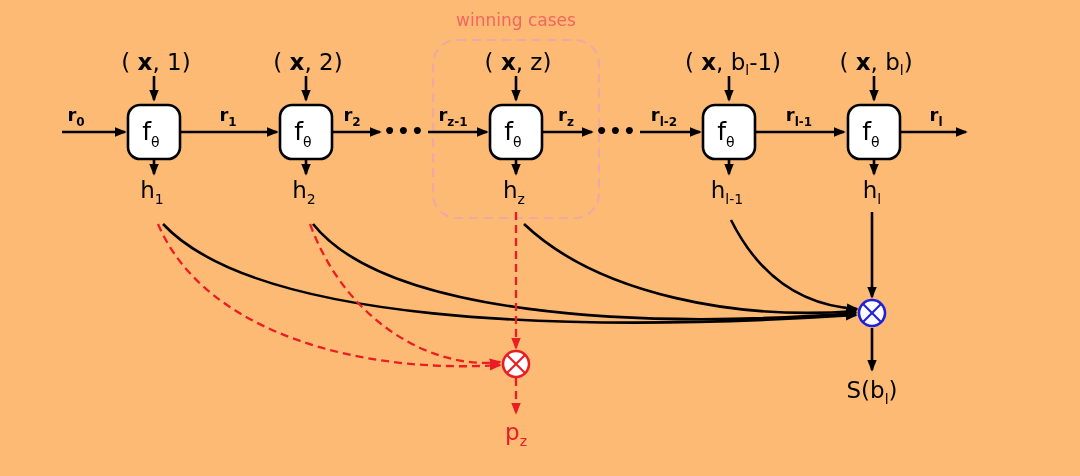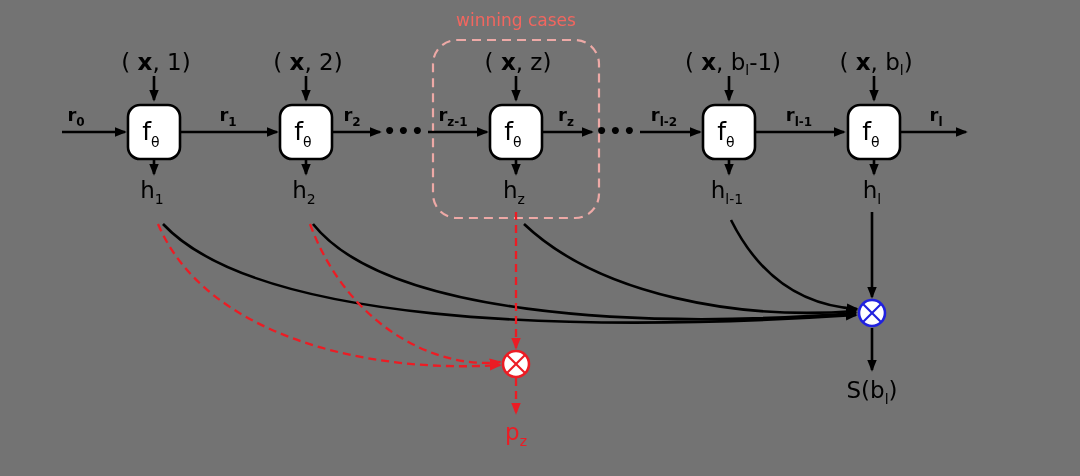--- a/index.html
+++ b/index.html
@@ -1,16 +1,16 @@
 <!DOCTYPE html>
 <html style="--black: #000000; --red: #ec1c24; --salmon: #f2665f; --salmon_box: #eda9a6; --blue: #2021de;"><head>
 <meta charset="utf-8">
 <style>
   html,body{margin:0;padding:0;background:#ffffff;}
-  .stage{width:1080px;height:476px;position:relative;background:#737373;overflow:hidden;}
+  .stage{width:1080px;height:476px;position:relative;background:#fdba74;overflow:hidden;}
   .diagram{font-family:"DejaVu Sans","Liberation Sans",sans-serif;}
   .cell-rect{fill:#ffffff;stroke:#000000;stroke-width:2.6;}
   .stroke-black{stroke:#000000;stroke-width:2.6;fill:none;}
   .curve-black{stroke:#000000;stroke-width:2.6;fill:none;}
   .curve-red{stroke:var(--red,#ec1c24);stroke-width:2.3;fill:none;stroke-dasharray:8 5;}
   .win-box{fill:none;stroke:var(--salmon_box,#eda9a6);stroke-width:2.2;stroke-dasharray:9 6;}
   .node-red{fill:#ffffff;stroke:var(--red,#ec1c24);stroke-width:2.6;}
   .node-red-x{stroke:var(--red,#ec1c24);stroke-width:2.2;}
   .node-blue{fill:#ffffff;stroke:var(--blue,#2021de);stroke-width:2.6;}
   .node-blue-x{stroke:var(--blue,#2021de);stroke-width:2.2;}

